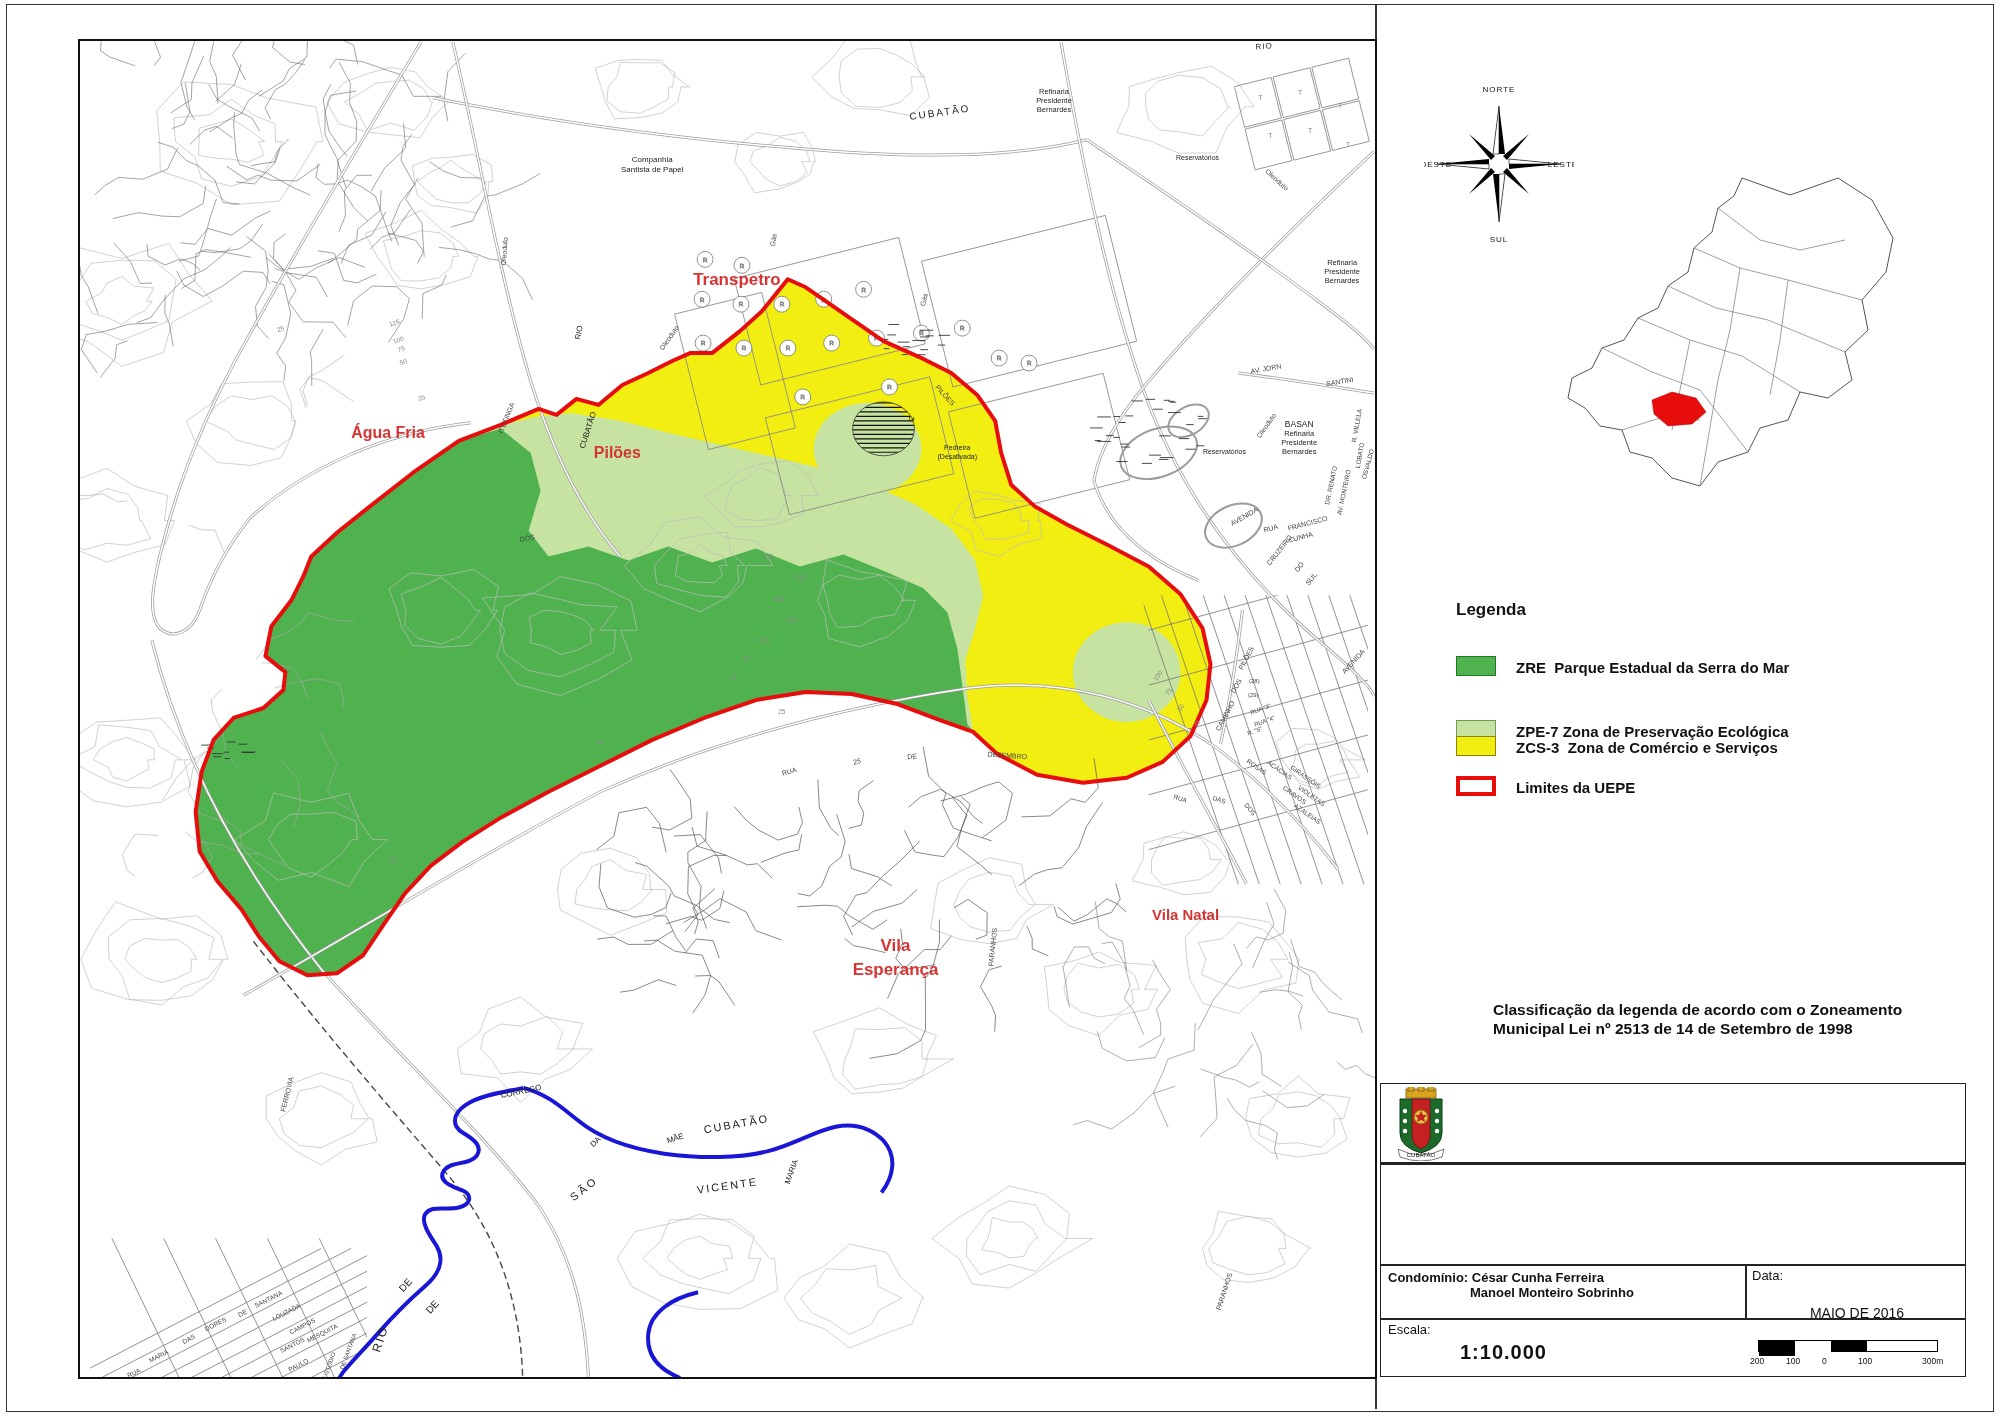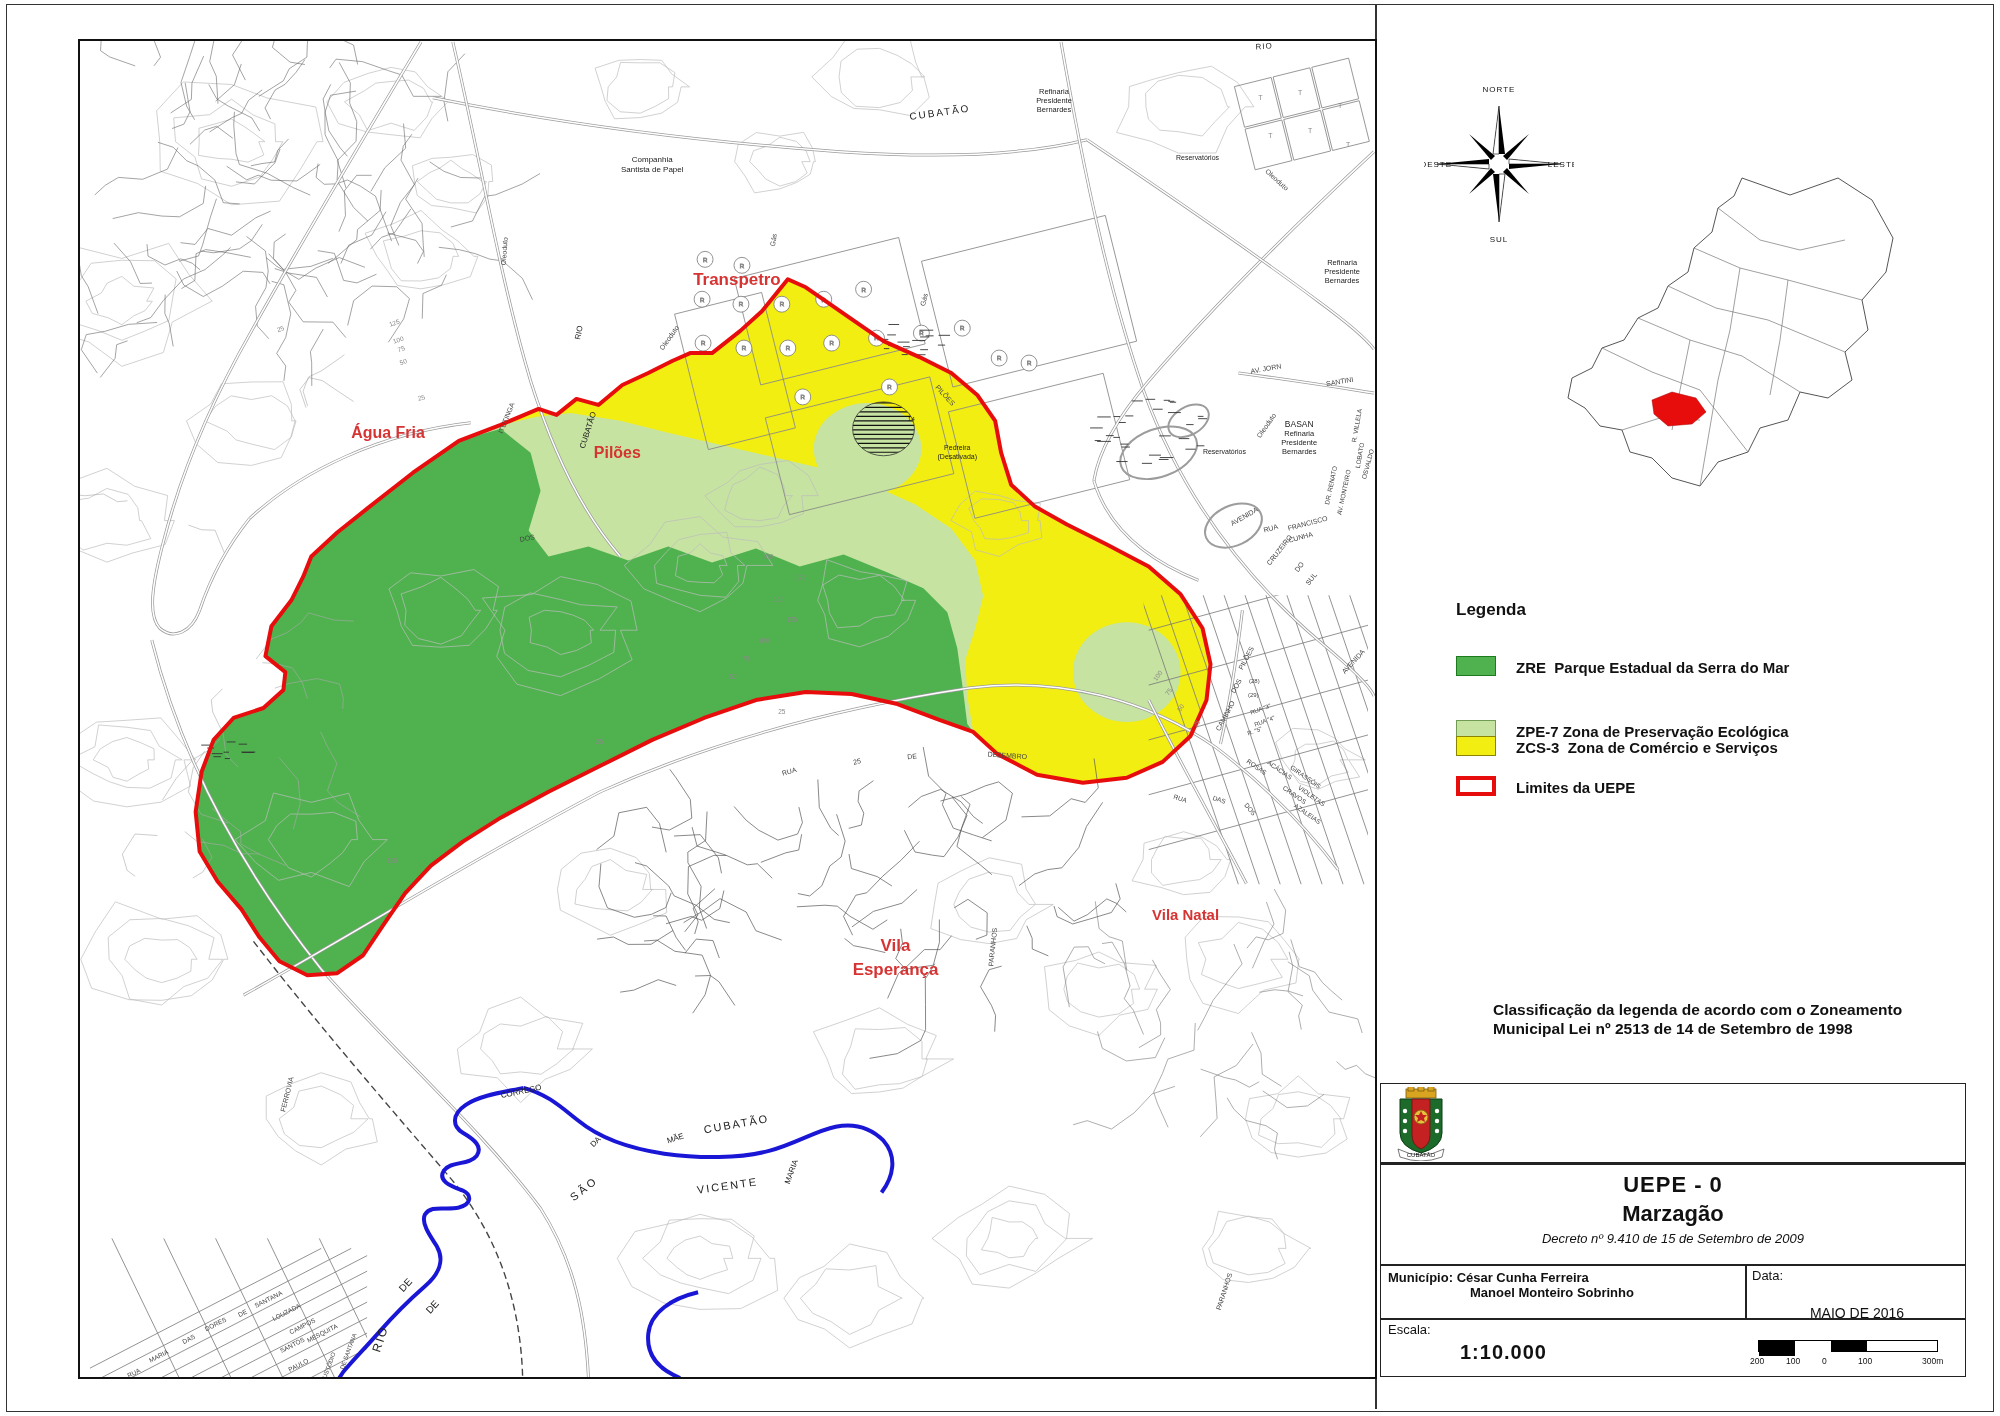--- a/index.html
+++ b/index.html
@@ -698,28 +698,23 @@
       <circle cx="15" cy="34" r="2.2" fill="#fff"></circle>
       <circle cx="15" cy="44" r="2.2" fill="#fff"></circle>
     <circle cx="47" cy="24" r="2.2" fill="#fff"></circle>
       <circle cx="47" cy="34" r="2.2" fill="#fff"></circle>
       <circle cx="47" cy="44" r="2.2" fill="#fff"></circle>
     <path d="M8,62 q23,12 46,0 l-2,8 q-21,8 -42,0 Z" fill="#fff" stroke="#555" stroke-width="0.8"></path>
     <text x="31" y="70" text-anchor="middle" font-size="6" fill="#111">CUBATÃO</text>
   </svg>
 
 
-  <div class="uepe">
-    <div class="t">UEPE -  0</div>
-    <div class="st">Marzagão</div>
-    <div class="dec">Decreto nº 9.410 de 15 de Setembro de 2009</div>
-  </div>
 
   <div class="elab">
-    <div><span>Município:</span>
+    <div><span>Condomínio:</span>
       <span>César Cunha Ferreira</span></div>
     <div class="n2">Manoel Monteiro Sobrinho</div>
   </div>
 
   <div class="data-cell">
     <div class="lab">Data:</div>
     <div class="val">MAIO DE 2016</div>
   </div>
 
   <div class="escala">

